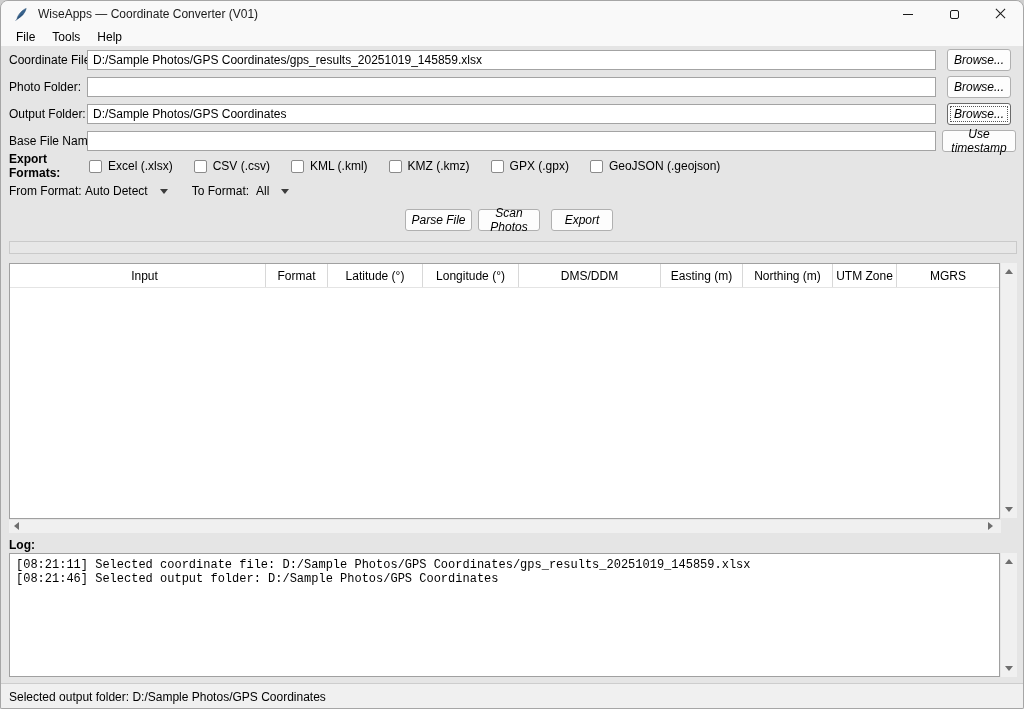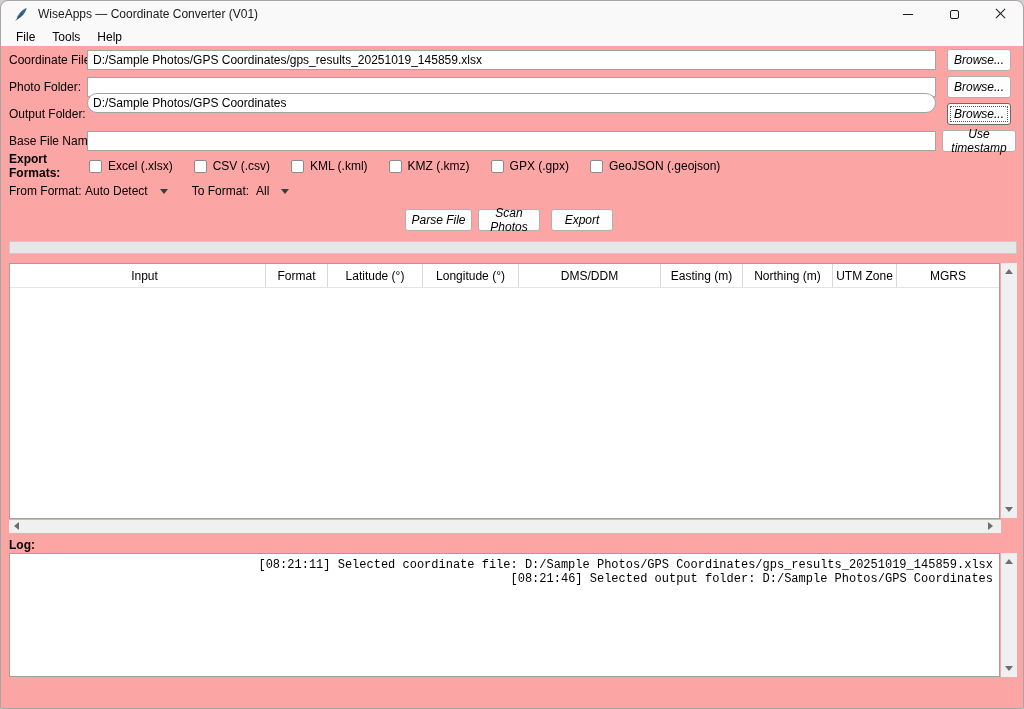--- a/index.html
+++ b/index.html
@@ -1,21 +1,21 @@
 <!DOCTYPE html>
 <html><head>
 <meta charset="utf-8">
 <style>
   * { box-sizing: border-box; margin: 0; padding: 0; }
   html,body { background:#cfcfcf; }
   body { font-family: "Liberation Sans", sans-serif; font-size: 12px; color:#000; }
 
   .window {
     position: relative; width: 1024px; height: 709px;
-    background: #fca5a5; border: 1px solid #a6a6a6;
+    background: #e5e5e5; border: 1px solid #a6a6a6;
     border-radius: 8px 8px 2px 2px; overflow: hidden;
   }
 
   
   .titlebar {
     position: absolute; left:0; top:0; width:100%; height:26px;
     background:#f9f9f9; display:flex; align-items:center;
   }
   .app-icon { margin-left:13px; width:15px; height:15px; display:inline-block; }
   .title-text { margin-left:9px; font-size:12px; color:#1a1a1a; }
@@ -115,21 +115,21 @@
   }
 
   
   .log-label { position:absolute; left:8px; top:537px; font-weight:bold; }
   .log-box {
     position:absolute; left:8px; top:552px; width:991px; height:124px;
     background:#fff; border:1px solid #a0a0a0; padding:4px 6px; overflow:hidden;
   }
   .log-line {
     font-family:"Liberation Mono", monospace; font-size:12px; line-height:14px;
-    white-space:pre; color:#000;text-align:right;
+    white-space:pre; color:#000;
   }
 
   
   .statusbar {
     position:absolute; left:0; top:682px; width:100%; height:27px;
     background:#f0f0f0; border-top:1px solid #cdcdcd;
     display:flex; align-items:center; padding-left:8px;
   }
 </style>
 </head>
@@ -166,21 +166,21 @@
 
   <label class="flabel" style="top:49px">Coordinate File:</label>
   <input class="finput" style="top: 49px;" value="D:/Sample Photos/GPS Coordinates/gps_results_20251019_145859.xlsx">
   <button class="btn btn-abs" style="left:946px; top:48px; width:64px">Browse...</button>
 
   <label class="flabel" style="top:76px">Photo Folder:</label>
   <input class="finput" style="top: 76px;" value="">
   <button class="btn btn-abs" style="left:946px; top:75px; width:64px">Browse...</button>
 
   <label class="flabel" style="top:103px">Output Folder:</label>
-  <input class="finput" style="top: 92px; border-radius: 10px;" value="D:/Sample Photos/GPS Coordinates">
+  <input class="finput" style="top: 103px;" value="D:/Sample Photos/GPS Coordinates">
   <button class="btn btn-abs focused" style="left:946px; top:102px; width:64px">Browse...</button>
 
   <label class="flabel" style="top:130px">Base File Name:</label>
   <input class="finput" style="top: 130px;" value="">
   <button class="btn btn-abs" style="left:941px; top:129px; width:74px">Use timestamp</button>
 
   <div class="check-row">
     <span class="row-label">Export Formats:</span>
     <label class="chk">
       <span class="checkbox"></span>
@@ -258,14 +258,17 @@
   <div class="log-box">
     <div class="log-line">[08:21:11] Selected coordinate file: D:/Sample Photos/GPS Coordinates/gps_results_20251019_145859.xlsx</div>
     <div class="log-line">[08:21:46] Selected output folder: D:/Sample Photos/GPS Coordinates</div>
   </div>
 
   <div class="vscroll" style="left:1000px; top:552px; height:124px">
     <span class="arr-up"></span>
     <span class="arr-down"></span>
   </div>
 
+  <div class="statusbar">
+    <span>Selected output folder: D:/Sample Photos/GPS Coordinates</span>
+  </div>
 
 </div>
 
 </body></html>

